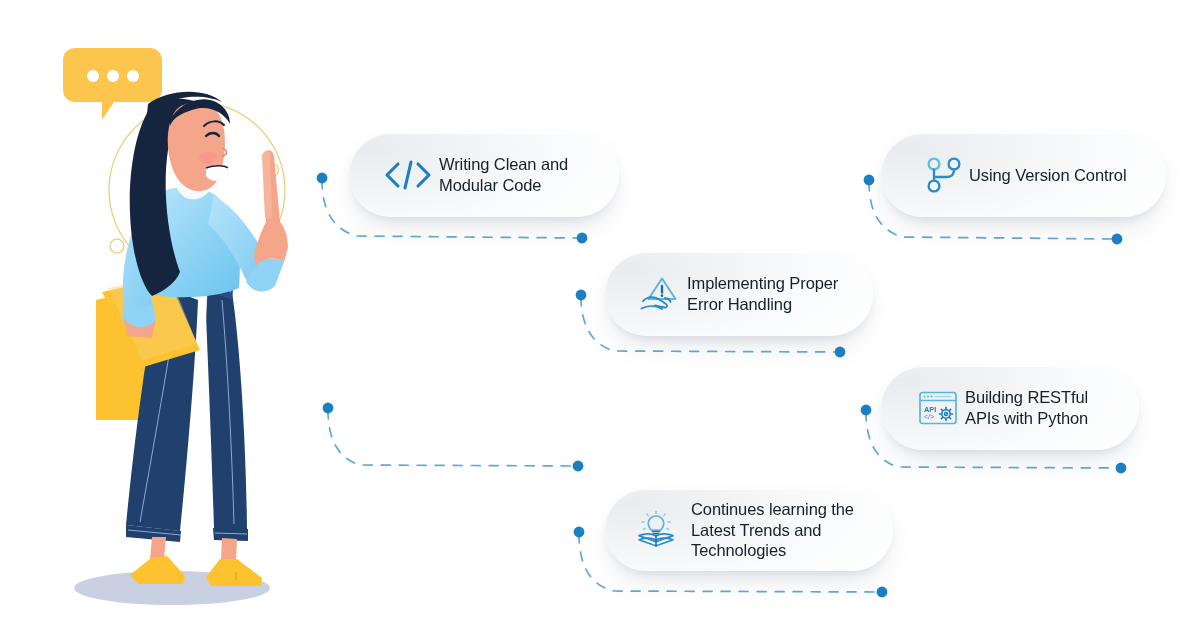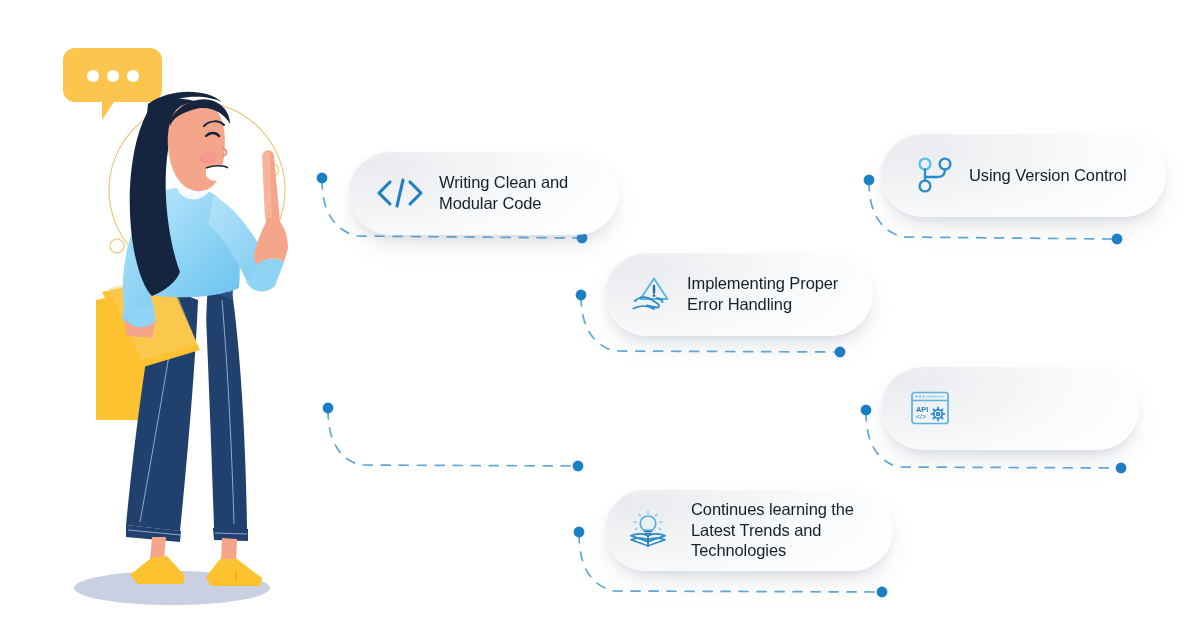--- a/index.html
+++ b/index.html
@@ -28,32 +28,32 @@
       radial-gradient(120% 160% at 8% 18%, #e9ebee 0%, #f2f4f6 32%, #fbfcfd 62%, #ffffff 100%);
     box-shadow:
       0 14px 26px -8px rgba(120,132,150,0.26),
       0 4px 10px -3px rgba(120,132,150,0.16),
       inset 0 1px 0 rgba(255,255,255,0.85);
   }
   .card .ico {
     flex:0 0 auto;
     display:flex;
     align-items:center;
-    justify-content:center;
+    justify-content:flex-end;
   }
   .card .label {
     color:#16202b;
     font-size:16.5px;
     line-height:1.27;
     letter-spacing:-0.1px;
     white-space:pre-line;
   }
 
   
-  .c-clean   { left:349px; top:151px;  width:270px; height:84px;  }
+  .c-clean   { left:349px; top:133px;  width:270px; height:84px;  }
   .c-clean   .ico { width:66px; margin-left:18px; }
   .c-clean   .label { margin-left:6px; }
 
   .c-git     { left:881px; top:133px;  width:285px; height:84px;  }
   .c-git     .ico { width:58px; margin-left:24px; }
   .c-git     .label { margin-left:6px; }
 
   .c-error   { left:605px; top:252px;  width:268px; height:84px;  }
   .c-error   .ico { width:58px; margin-left:18px; }
   .c-error   .label { margin-left:6px; }
@@ -267,20 +267,22 @@
         </g>
         <text x="7" y="22.6" font-family="Liberation Sans, sans-serif" font-size="7.4" font-weight="bold" fill="#1b7fc4">API</text>
         <text x="7" y="30.4" font-family="Liberation Sans, sans-serif" font-size="7" fill="#1b7fc4">&lt;/&gt;</text>
         <g transform="translate(29,25)" fill="none" stroke="#1b7fc4" stroke-width="1.6">
           <circle cx="0" cy="0" r="4.2"></circle>
           <circle cx="0" cy="0" r="1.5"></circle>
           <path d="M0 -6.6 L0 -5 M0 5 L0 6.6 M-6.6 0 L-5 0 M5 0 L6.6 0 M-4.7 -4.7 L-3.6 -3.6 M3.6 3.6 L4.7 4.7 M4.7 -4.7 L3.6 -3.6 M-3.6 3.6 L-4.7 4.7" stroke-linecap="round"></path>
         </g>
       </svg>
     </span>
+    <span class="label">Building RESTful
+APIs with Python</span>
   </div>
 
   <div class="card c-learn">
     <span class="ico">
       <svg width="42" height="40" viewBox="0 0 42 40">
         <g fill="none" stroke="#2a8cc8" stroke-linecap="round" stroke-linejoin="round">
 
           <path d="M21 6 C16.6 6 13.2 9.4 13.2 13.6 C13.2 16.6 15 18.4 16.2 20 L25.8 20 C27 18.4 28.8 16.6 28.8 13.6 C28.8 9.4 25.4 6 21 6 Z" stroke="#5ab4dd" stroke-width="1.7"></path>
           <path d="M17.4 21.6 L24.6 21.6 M18.3 23.8 L23.7 23.8" stroke="#1b6fa8" stroke-width="1.5"></path>
 

